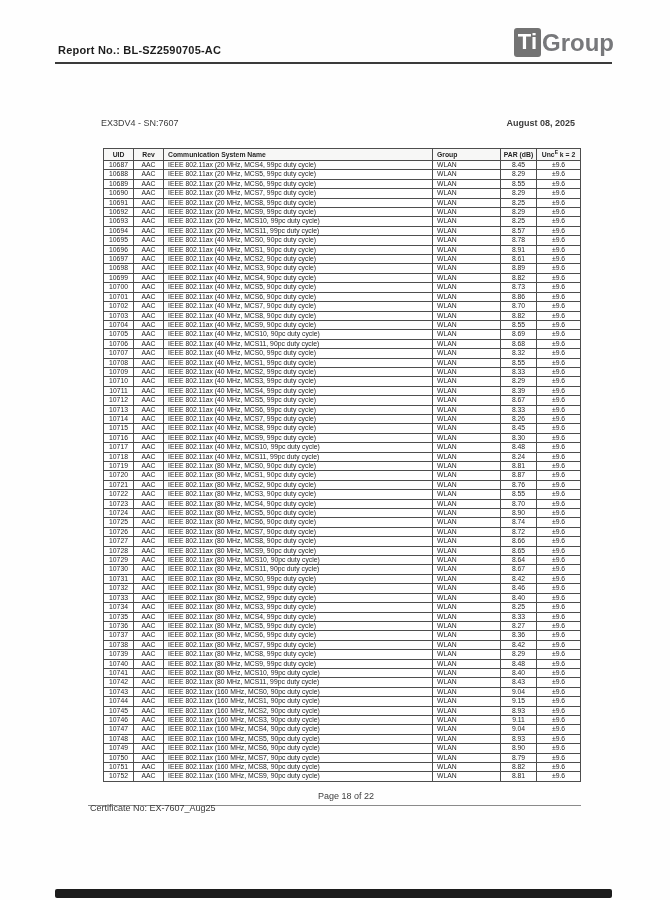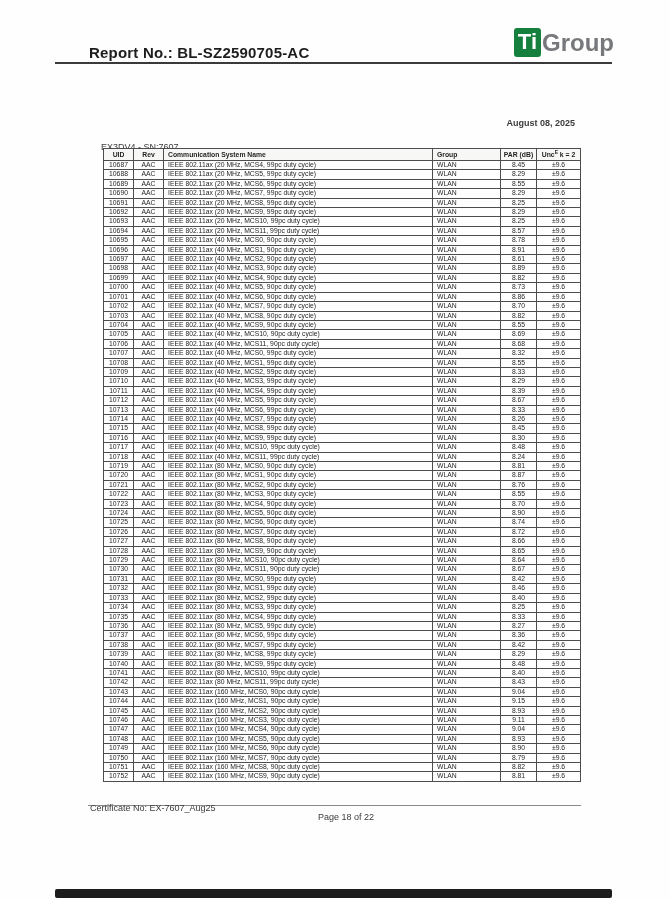--- a/index.html
+++ b/index.html
@@ -8,23 +8,22 @@
   .page {
     position: relative;
     width: 670px;
     height: 900px;
     background: #fefefe;
     overflow: hidden;
   }
   
   .report-no {
     position: absolute; left: 58px; top: 44px;
-    font-size: 15px; font-weight: bold; color: #1d1d1d;
+    font-size: 11px; font-weight: bold; color: #1d1d1d;
     letter-spacing: 0.2px;
-    margin-left: 31px;
   }
   .header-rule {
     position: absolute; left: 55px; top: 62px; width: 557px; height: 2px;
     background: #3a3a3a;
   }
   .logo {
     position: absolute; right: 56px; top: 28px;
     display: flex; align-items: center;
   }
   .logo-ti {
@@ -36,21 +35,21 @@
     font-family: "Liberation Sans", sans-serif;
   }
   .logo-group {
     font-size: 24px; font-weight: bold; color: #77787b;
     letter-spacing: 0px; margin-left: 1px;
     font-family: "Liberation Sans", sans-serif;
   }
   
   .subheader-left {
     position: absolute; left: 101px; top: 118px;
-    font-size: 9px; color: #3c3c3c; margin-top: 24px;
+    font-size: 9px; color: #3c3c3c;
   }
   .subheader-right {
     position: absolute; right: 95px; top: 118px;
     font-size: 9px; color: #3c3c3c; font-weight: bold;
   }
   
   .results-table {
     position: absolute; left: 103px; top: 148px; width: 477px;
     border-collapse: collapse;
     table-layout: fixed;
@@ -90,37 +89,37 @@
   
   .footer-rule {
     position: absolute; left: 88px; top: 805px; width: 493px; height: 1px;
     background: #8a8a8a;
   }
   .footer-cert {
     position: absolute; left: 90px; top: 803px;
     font-size: 9px; color: #3c3c3c;
   }
   .footer-page {
-    position: absolute; left: 318px; top: 812px;
+    position: absolute; left: 318px; top: 791px;
     font-size: 9px; color: #3c3c3c;
   }
   
   .bottom-bar {
     position: absolute; left: 55px; top: 889px; width: 557px; height: 9px;
     background: #1c1c1c; border-radius: 2px;
   }
 </style>
 </head>
 <body>
 
 <div class="page">
 
   <div class="report-no">Report No.: BL-SZ2590705-AC</div>
   <div class="logo">
-    <span class="logo-ti" style="background: #15803d;">Ti</span>
+    <span class="logo-ti" style="background: #737373;">Ti</span>
       <span class="logo-group">Group</span>
   </div>
   <div class="header-rule"></div>
 
   <div class="subheader-left">EX3DV4 - SN:7607</div>
   <div class="subheader-right">August 08, 2025</div>
 
   <table class="results-table">
     <thead>
       <tr>

